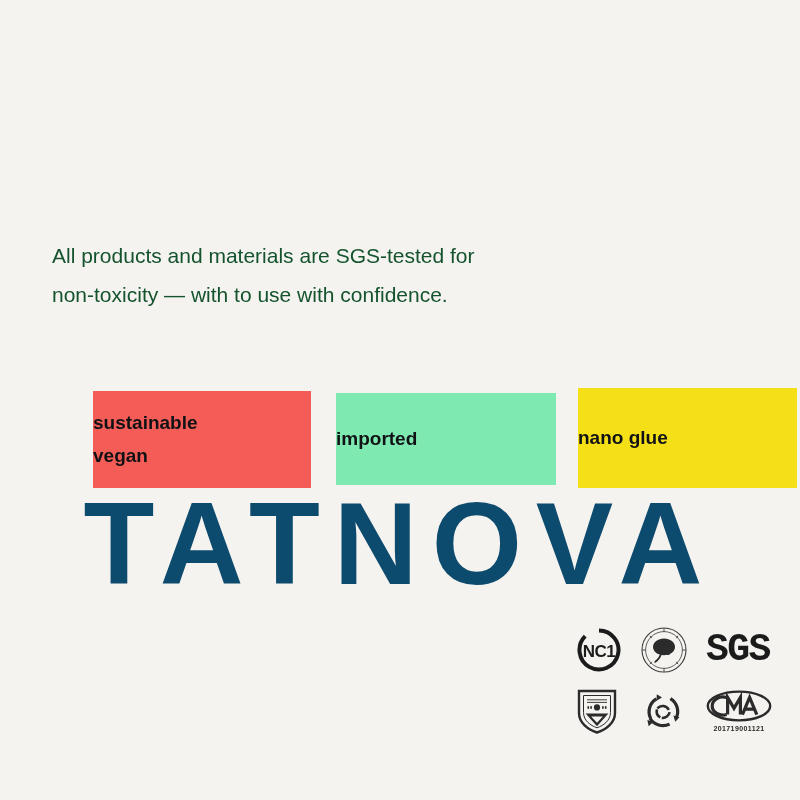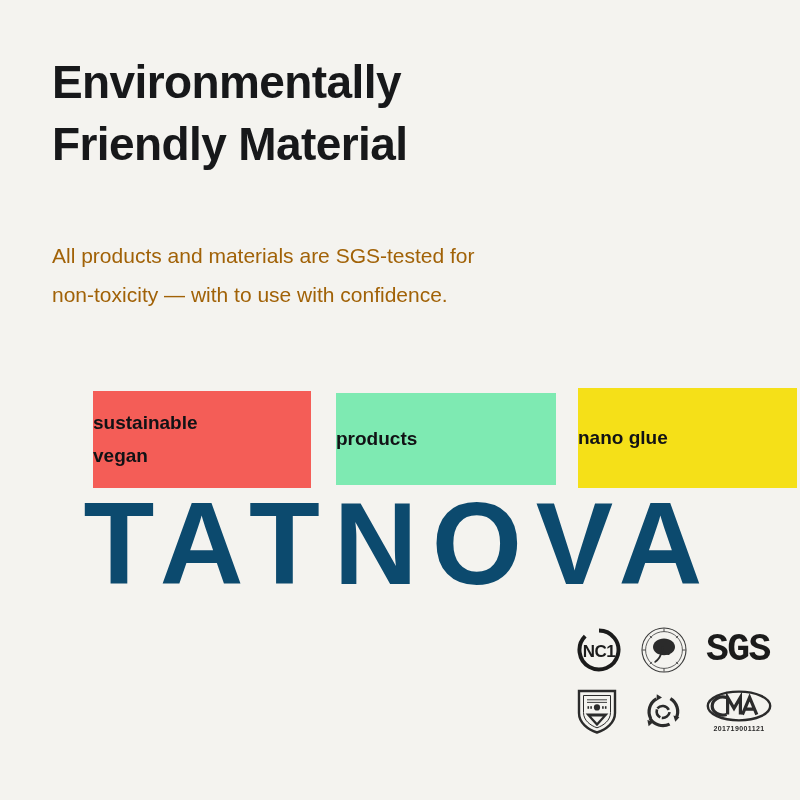--- a/index.html
+++ b/index.html
@@ -60,21 +60,21 @@
   
   .body-copy {
     position: absolute;
     left: 52px;
     top: 236px;
     width: 640px;
     font-family: "Liberation Sans", sans-serif;
     font-size: 21px;
     font-weight: 400;
     line-height: 1.88;
-    color: #a16207;
+    color: #14532d;
     z-index: 2;
   }
   .body-copy .line {
     display: block;
   }
 
   
   .tags {
     position: absolute;
     left: 50px;
@@ -166,39 +166,35 @@
     margin-top: 1px;
   }
 </style>
 </head>
 <body>
 
 <div class="page">
 
   <div class="watermark">TATNOVA</div>
 
-  <div class="headline">
-    <span class="line">Environmentally</span>
-    <span class="line">Friendly Material</span>
-  </div>
 
   <div class="body-copy">
     <span class="line">All products and materials are SGS-tested for</span>
     <span class="line">non-toxicity — with to use with confidence.</span>
   </div>
 
   <div class="tags">
 
     <div class="tag tag-paper">
       <span class="tline">sustainable</span>
       <span class="tline">vegan</span>
     </div>
 
     <div class="tag tag-ink">
-      <span class="tline">products</span>
+      <span class="tline">imported</span>
     </div>
 
     <div class="tag tag-glue">
       <span class="tline">nano glue</span>
     </div>
 
   </div>
 
   <div class="certs">
 

